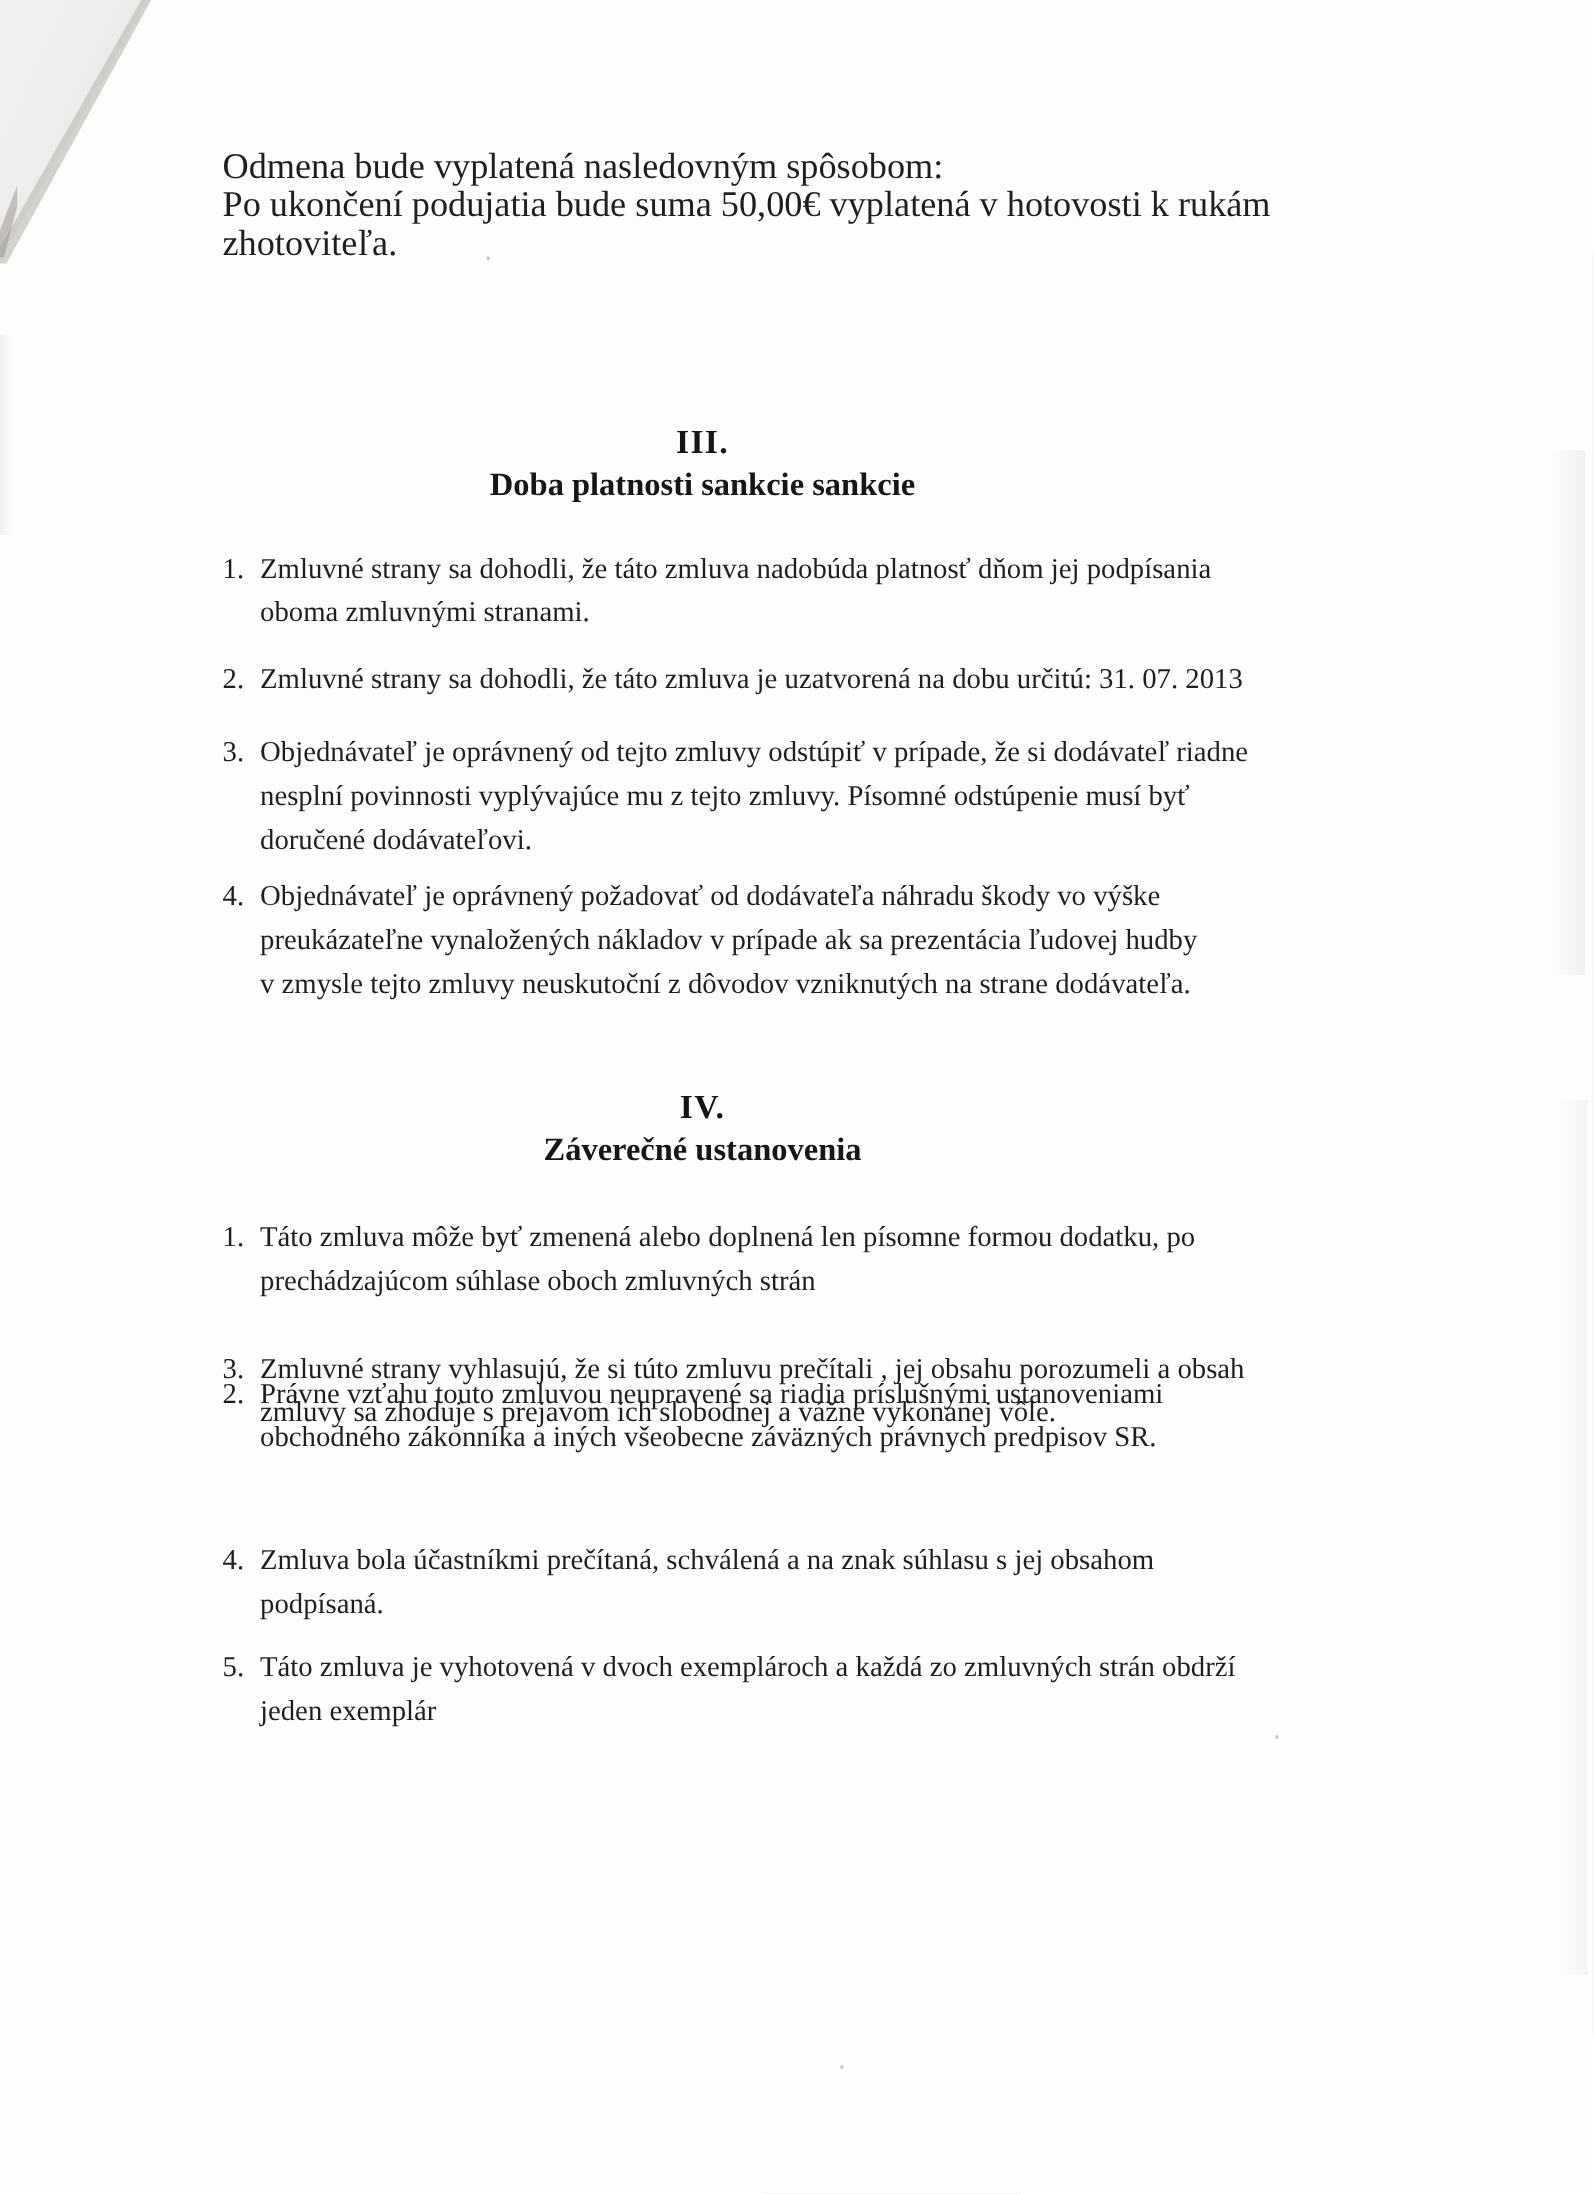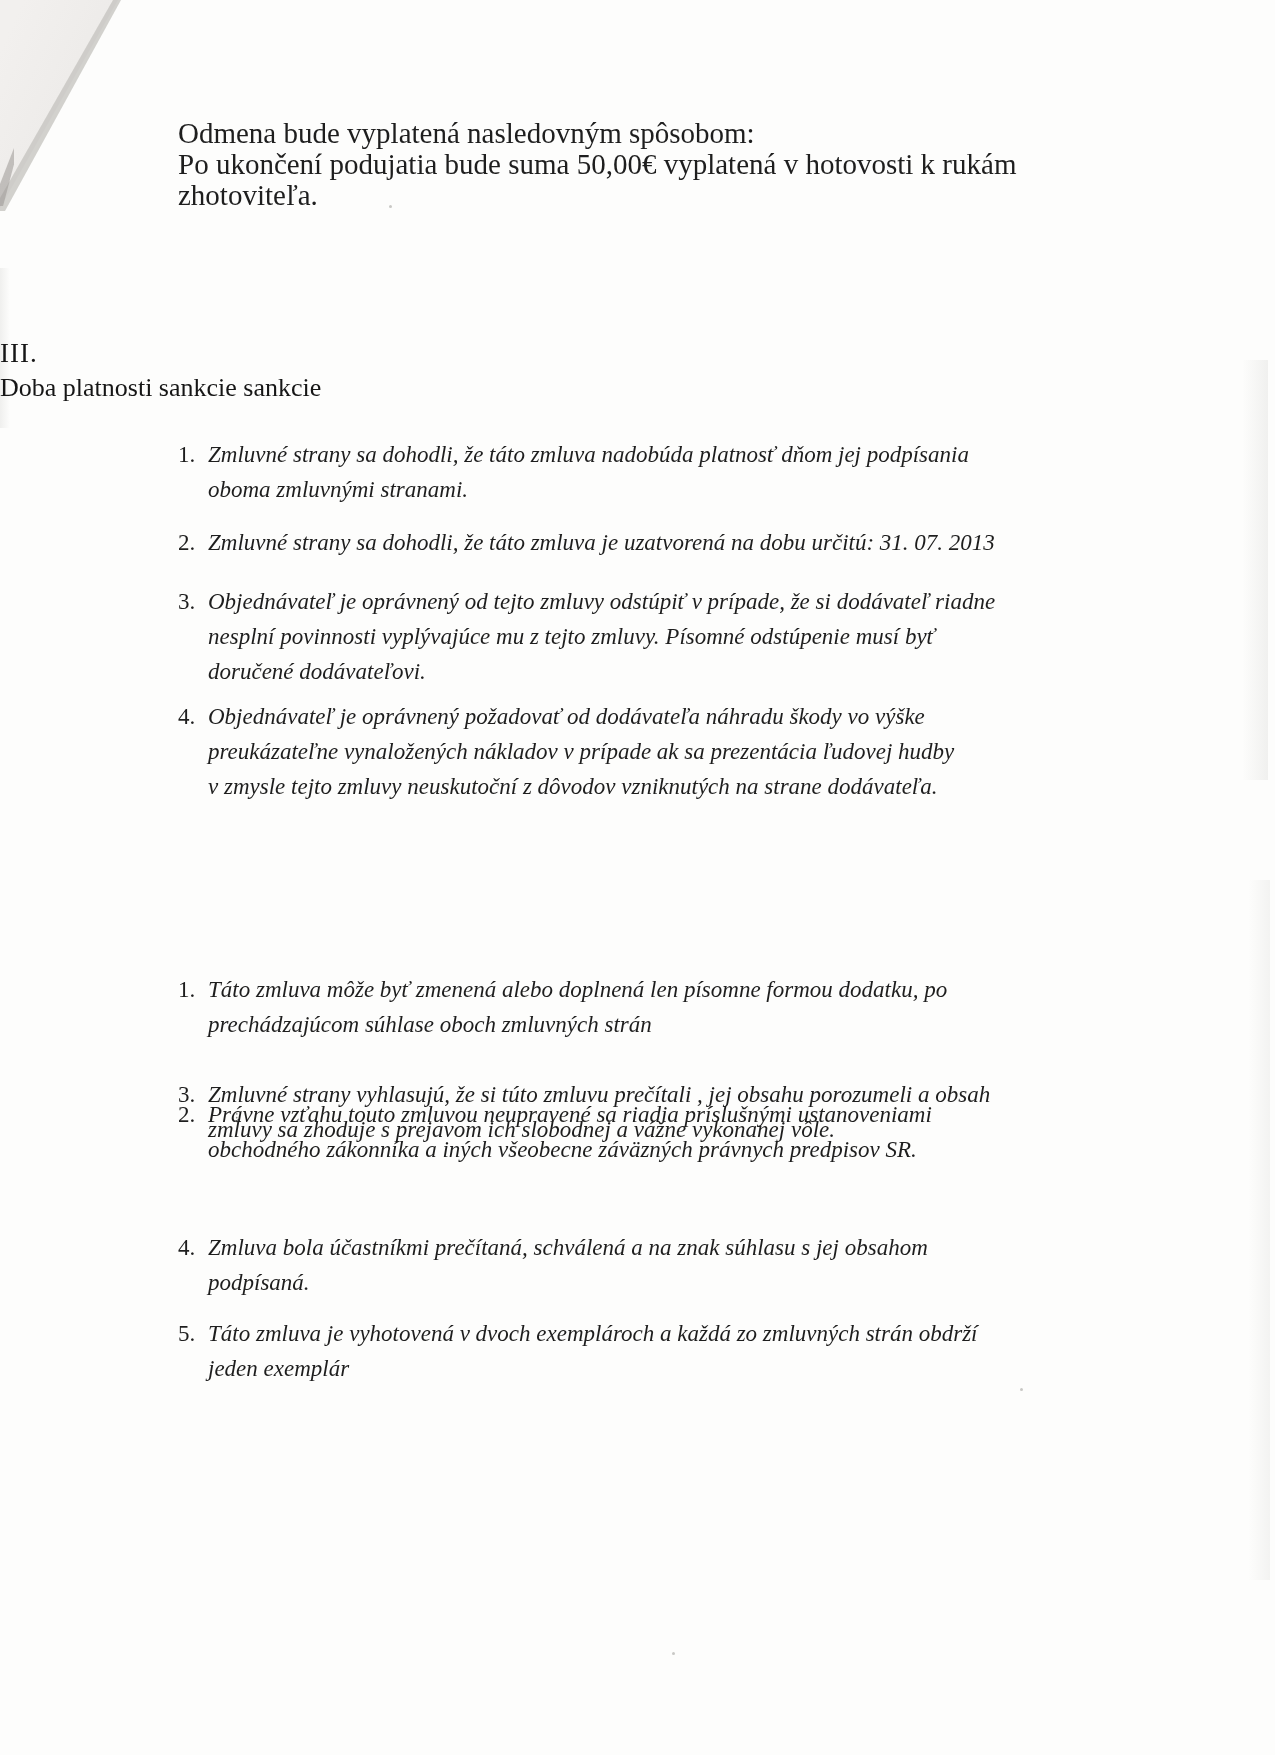--- a/index.html
+++ b/index.html
@@ -78,22 +78,22 @@
     left: 178px; top: 118px;
     width: 900px;
     font-size: 29px;
     line-height: 31px;
     margin: 0;
   }
   .section-heading {
     position: absolute;
     left: 0;
     width: 1124px;
-    text-align: left;
-    font-weight: normal;
+    text-align: center;
+    font-weight: bold;
     color: #161616;
   }
   .sec-num {
     font-size: 27px;
     line-height: 30px;
     letter-spacing: 1px;
   }
   .sec-title {
     font-size: 26px;
     line-height: 32px;
@@ -110,21 +110,20 @@
   }
   .li-num {
     display: inline-block;
     width: 30px;
     vertical-align: top;
   }
   .li-text {
     display: inline-block;
     vertical-align: top;
     width: 900px;
-    font-style: italic;
   }
 </style>
 </head>
 <body>
 
 <div class="doc-page">
 
   <div class="fold"></div>
   <div class="fold-edge"></div>
   <div class="fold-corner-shadow"></div>
@@ -149,20 +148,24 @@
   <div class="li" style="top:525px">
     <span class="li-num">2.</span><span class="li-text">Zmluvné strany sa dohodli, že táto zmluva je uzatvorená na dobu určitú: 31. 07. 2013</span>
   </div>
   <div class="li" style="top:584px">
     <span class="li-num">3.</span><span class="li-text">Objednávateľ je oprávnený od tejto zmluvy odstúpiť v prípade, že si dodávateľ riadne<br>nesplní povinnosti vyplývajúce mu z tejto zmluvy. Písomné odstúpenie musí byť<br>doručené dodávateľovi.</span>
   </div>
   <div class="li" style="top:699px">
     <span class="li-num">4.</span><span class="li-text">Objednávateľ je oprávnený požadovať od dodávateľa náhradu škody vo výške<br>preukázateľne vynaložených nákladov v prípade ak sa prezentácia ľudovej hudby<br>v zmysle tejto zmluvy neuskutoční z dôvodov vzniknutých  na strane dodávateľa.</span>
   </div>
 
+  <div class="section-heading heading-iv">
+    <div class="sec-num">IV.</div>
+    <div class="sec-title">Záverečné ustanovenia</div>
+  </div>
 
   <div class="li" style="top:972px">
     <span class="li-num">1.</span><span class="li-text">Táto zmluva môže byť zmenená alebo doplnená len písomne formou dodatku, po<br>prechádzajúcom súhlase oboch zmluvných strán</span>
   </div>
   <div class="li" style="top:1097px">
     <span class="li-num">2.</span><span class="li-text">Právne vzťahu touto zmluvou neupravené sa riadia príslušnými ustanoveniami<br>obchodného zákonníka a iných všeobecne záväzných právnych predpisov SR.</span>
   </div>
   <div class="li" style="top:1077px">
     <span class="li-num">3.</span><span class="li-text">Zmluvné strany vyhlasujú, že si túto zmluvu prečítali , jej obsahu porozumeli a obsah<br>zmluvy sa zhoduje s prejavom ich slobodnej a vážne vykonanej vôle.</span>
   </div>

